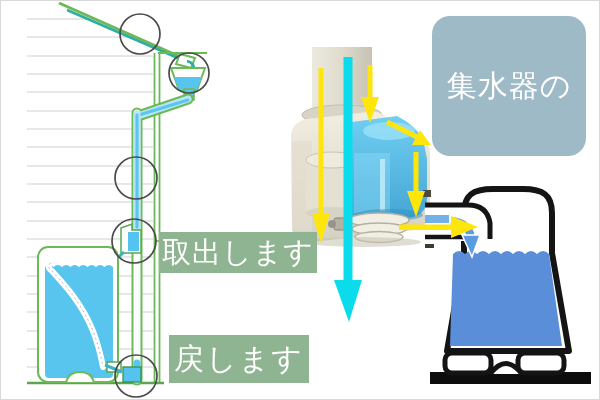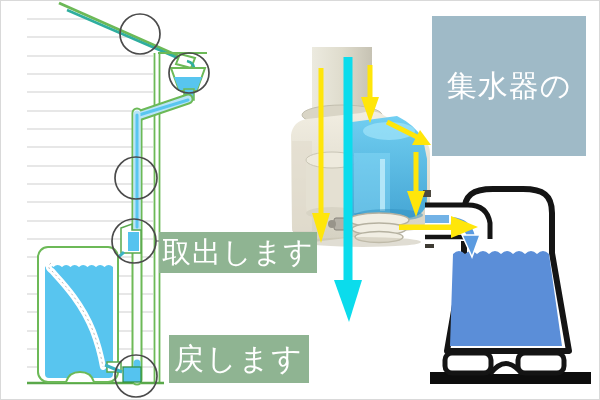--- a/index.html
+++ b/index.html
@@ -8,21 +8,21 @@
     border:1px solid #d9d9d9;box-sizing:border-box;overflow:hidden;
     font-family:"Liberation Sans","DejaVu Sans",sans-serif;
   }
   .canvas svg{position:absolute;left:0;top:0;}
   .label{
     position:absolute;color:#ffffff;display:flex;align-items:center;
     justify-content:center;font-weight:400;
   }
   #title-box{
     left:431px;top:15px;width:154px;height:140px;background:#9fbac7;
-    flex-direction:column;font-size:30px;line-height:50px;letter-spacing:1px;
+    flex-direction:column;font-size:30px;line-height:50px;letter-spacing:1px;border-radius:18px;
   }
   #takeout-label{
     left:158px;top:231px;width:158px;height:41px;background:#8fb492;
     font-size:29px;letter-spacing:1px;
   }
   #return-label{
     left:168px;top:334px;width:140px;height:48px;background:#8fb492;
     font-size:30px;letter-spacing:2px;
   }
 </style>

